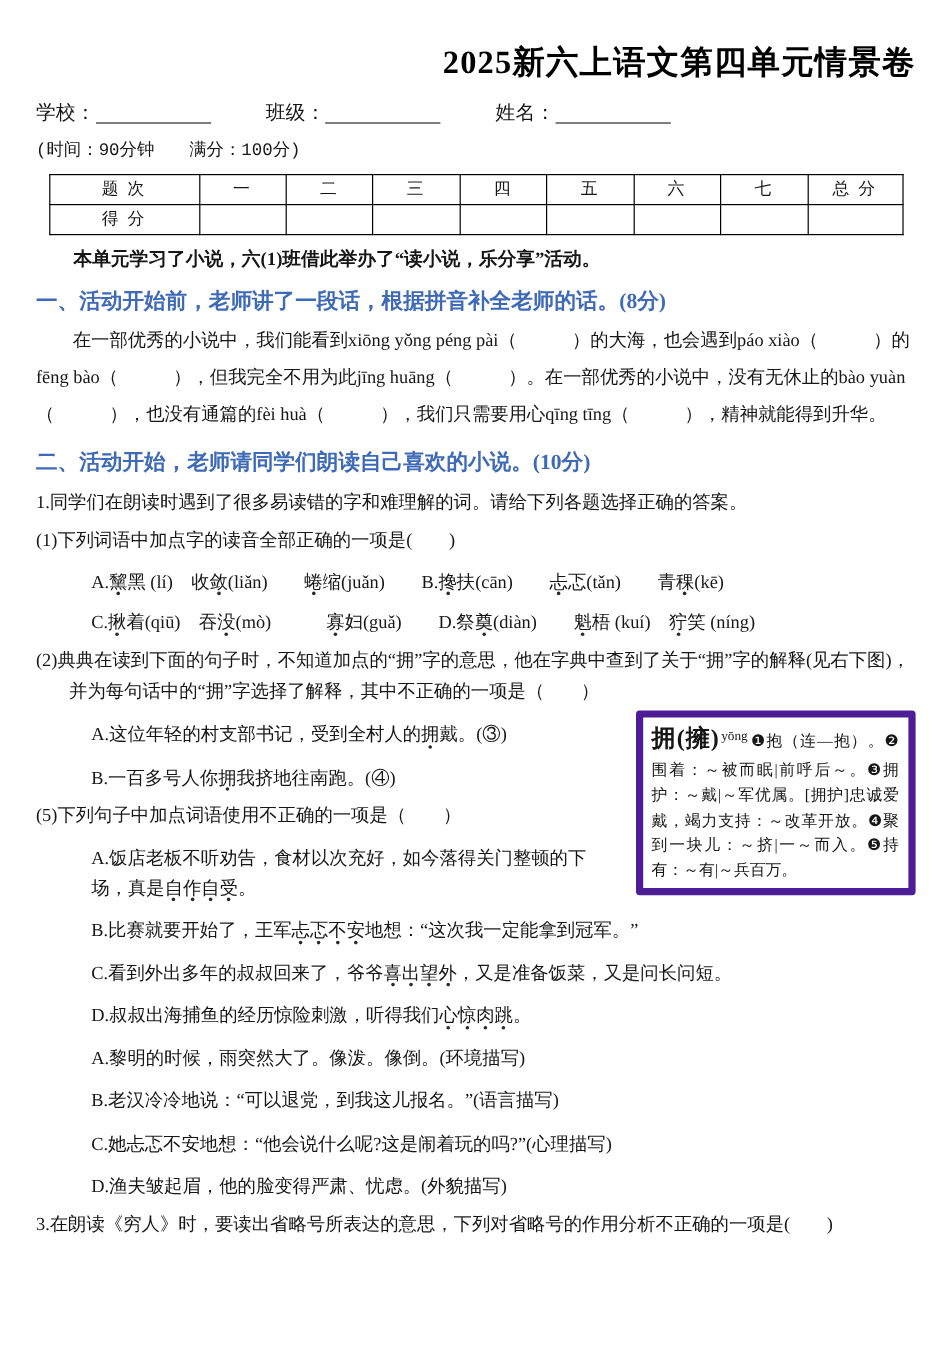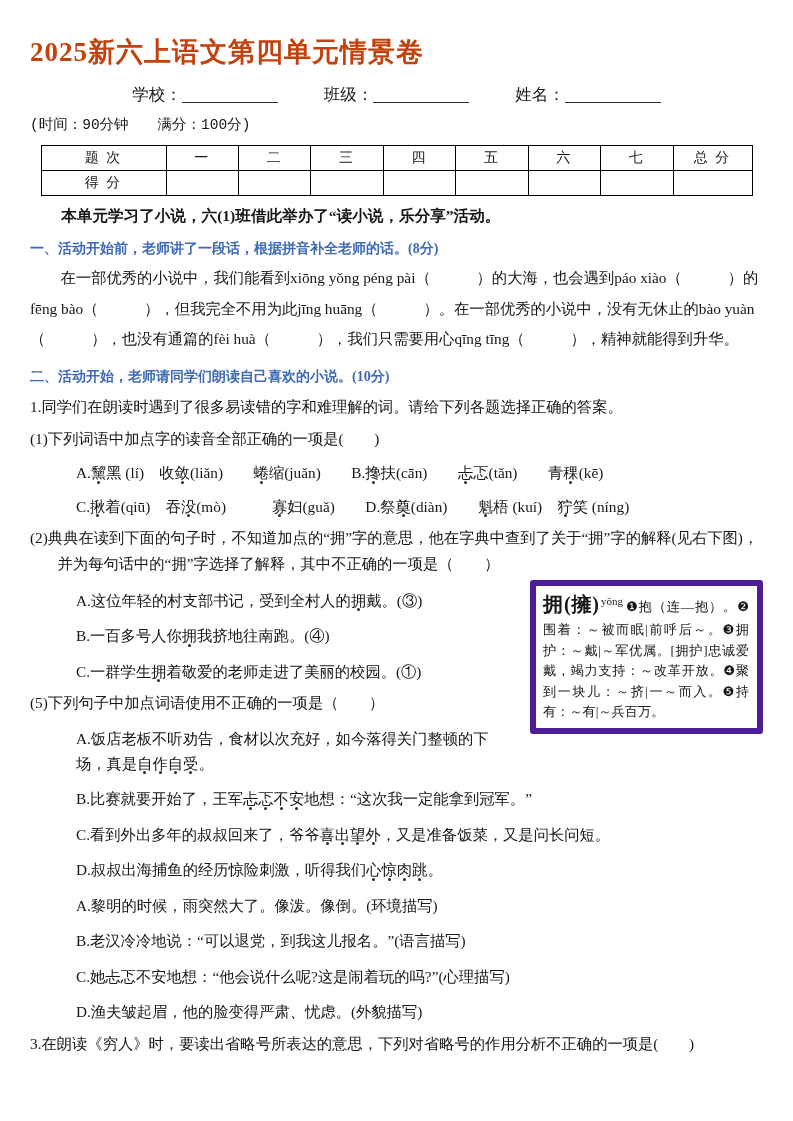--- a/index.html
+++ b/index.html
@@ -3,33 +3,33 @@
 <meta charset="utf-8">
 <style>
   html,body{margin:0;padding:0;}
   body{
     width:793px;height:1121px;overflow:hidden;background:#ffffff;
     font-family:"Liberation Serif","DejaVu Serif",serif;
     color:#161616;font-size:15.3px;
   }
   .page{box-sizing:border-box;width:793px;height:1121px;padding:34px 30px 0 30px;}
   .title{
-    text-align:left;font-size:27px;font-weight:bold;color:#c2410c;
+    text-align:right;font-size:27px;font-weight:bold;color:#000000;
     margin:0 0 12px 0;letter-spacing:1px;
   }
-  .fields{display:flex;justify-content:center;gap:46px;font-size:16.5px;margin-top:4px;}
+  .fields{display:flex;gap:46px;font-size:16.5px;margin-top:4px;}
   .field{white-space:nowrap;}
   .uline{display:inline-block;width:96px;border-bottom:1.6px solid #2c2c2c;transform:translateY(3px);height:1em;}
   .meta{text-align:left;font-size:14.5px;margin-top:9px;font-family:Liberation Mono, monospace;}
   table.score{border-collapse:collapse;margin:11px auto 0 auto;width:712px;font-size:14px;table-layout:fixed;}
   table.score td{border:1px solid #000000;height:24px;text-align:center;padding:0;letter-spacing:2px;}
   td.c-first{width:124px;}
   td.c-last{width:78px;}
   .intro{font-weight:bold;text-indent:2em;margin:10px 0 2px 0;font-size:15.6px;}
-  .sec{color:#3f6ab5;font-weight:bold;font-size:14px;margin:11px 0 4px 0;line-height:1.55;}
+  .sec{color:#3f6ab5;font-weight:bold;font-size:18px;margin:11px 0 4px 0;line-height:1.55;}
   .para{text-indent:2em;line-height:2.0;margin:2px 0 0 0;}
   .q{margin:6px 0 0 0;line-height:1.72;}
   .hang-num{padding-left:1.15em;text-indent:-1.15em;}
   .hang-par{padding-left:1.8em;text-indent:-1.8em;}
   .opt{margin:11px 0 0 46px;line-height:1.6;}
   .optrow{margin:9px 0 0 46px;line-height:1.6;}
   
   .ed{position:relative;}
   .ed::after{
     content:"";position:absolute;left:50%;bottom:-0.16em;
@@ -101,21 +101,20 @@
   <div class="optrow">C.<span class="ed">揪</span>着(qiū)　吞<span class="ed">没</span>(mò)　　　<span class="ed">寡</span>妇(guǎ)　　D.祭<span class="ed">奠</span>(diàn)　　<span class="ed">魁</span>梧 (kuí)　<span class="ed">狞</span>笑 (níng)</div>
 
   <div class="q hang-par">(2)典典在读到下面的句子时，不知道加点的“拥”字的意思，他在字典中查到了关于“拥”字的解释(见右下图)，并为每句话中的“拥”字选择了解释，其中不正确的一项是（　　）</div>
 
   <div class="dict">
     <span class="hw">拥(擁)</span><span class="py">yōng</span><span>❶抱（连—抱）。❷围着：～被而眠|前呼后～。❸拥护：～戴|～军优属。[拥护]忠诚爱戴，竭力支持：～改革开放。❹聚到一块儿：～挤|一～而入。❺持有：～有|～兵百万。</span>
   </div>
 
   <div class="opt">A.这位年轻的村支部书记，受到全村人的<span class="ed">拥</span>戴。(③)</div>
   <div class="opt">B.一百多号人你<span class="ed">拥</span>我挤地往南跑。(④)</div>
-  <div class="opt">C.一群学生<span class="ed">拥</span>着敬爱的老师走进了美丽的校园。(①)</div>
 
   <div class="q hang-par">(5)下列句子中加点词语使用不正确的一项是（　　）</div>
   <div class="opt">A.饭店老板不听劝告，食材以次充好，如今落得关门整顿的下场，真是<span class="ed">自</span><span class="ed">作</span><span class="ed">自</span><span class="ed">受</span>。</div>
   <div class="opt">B.比赛就要开始了，王军<span class="ed">忐</span><span class="ed">忑</span><span class="ed">不</span><span class="ed">安</span>地想：“这次我一定能拿到冠军。”</div>
   <div class="opt">C.看到外出多年的叔叔回来了，爷爷<span class="ed">喜</span><span class="ed">出</span><span class="ed">望</span><span class="ed">外</span>，又是准备饭菜，又是问长问短。</div>
   <div class="opt">D.叔叔出海捕鱼的经历惊险刺激，听得我们<span class="ed">心</span><span class="ed">惊</span><span class="ed">肉</span><span class="ed">跳</span>。</div>
 
   <div class="opt">A.黎明的时候，雨突然大了。像泼。像倒。(环境描写)</div>
   <div class="opt">B.老汉冷冷地说：“可以退党，到我这儿报名。”(语言描写)</div>
   <div class="opt">C.她忐忑不安地想：“他会说什么呢?这是闹着玩的吗?”(心理描写)</div>

